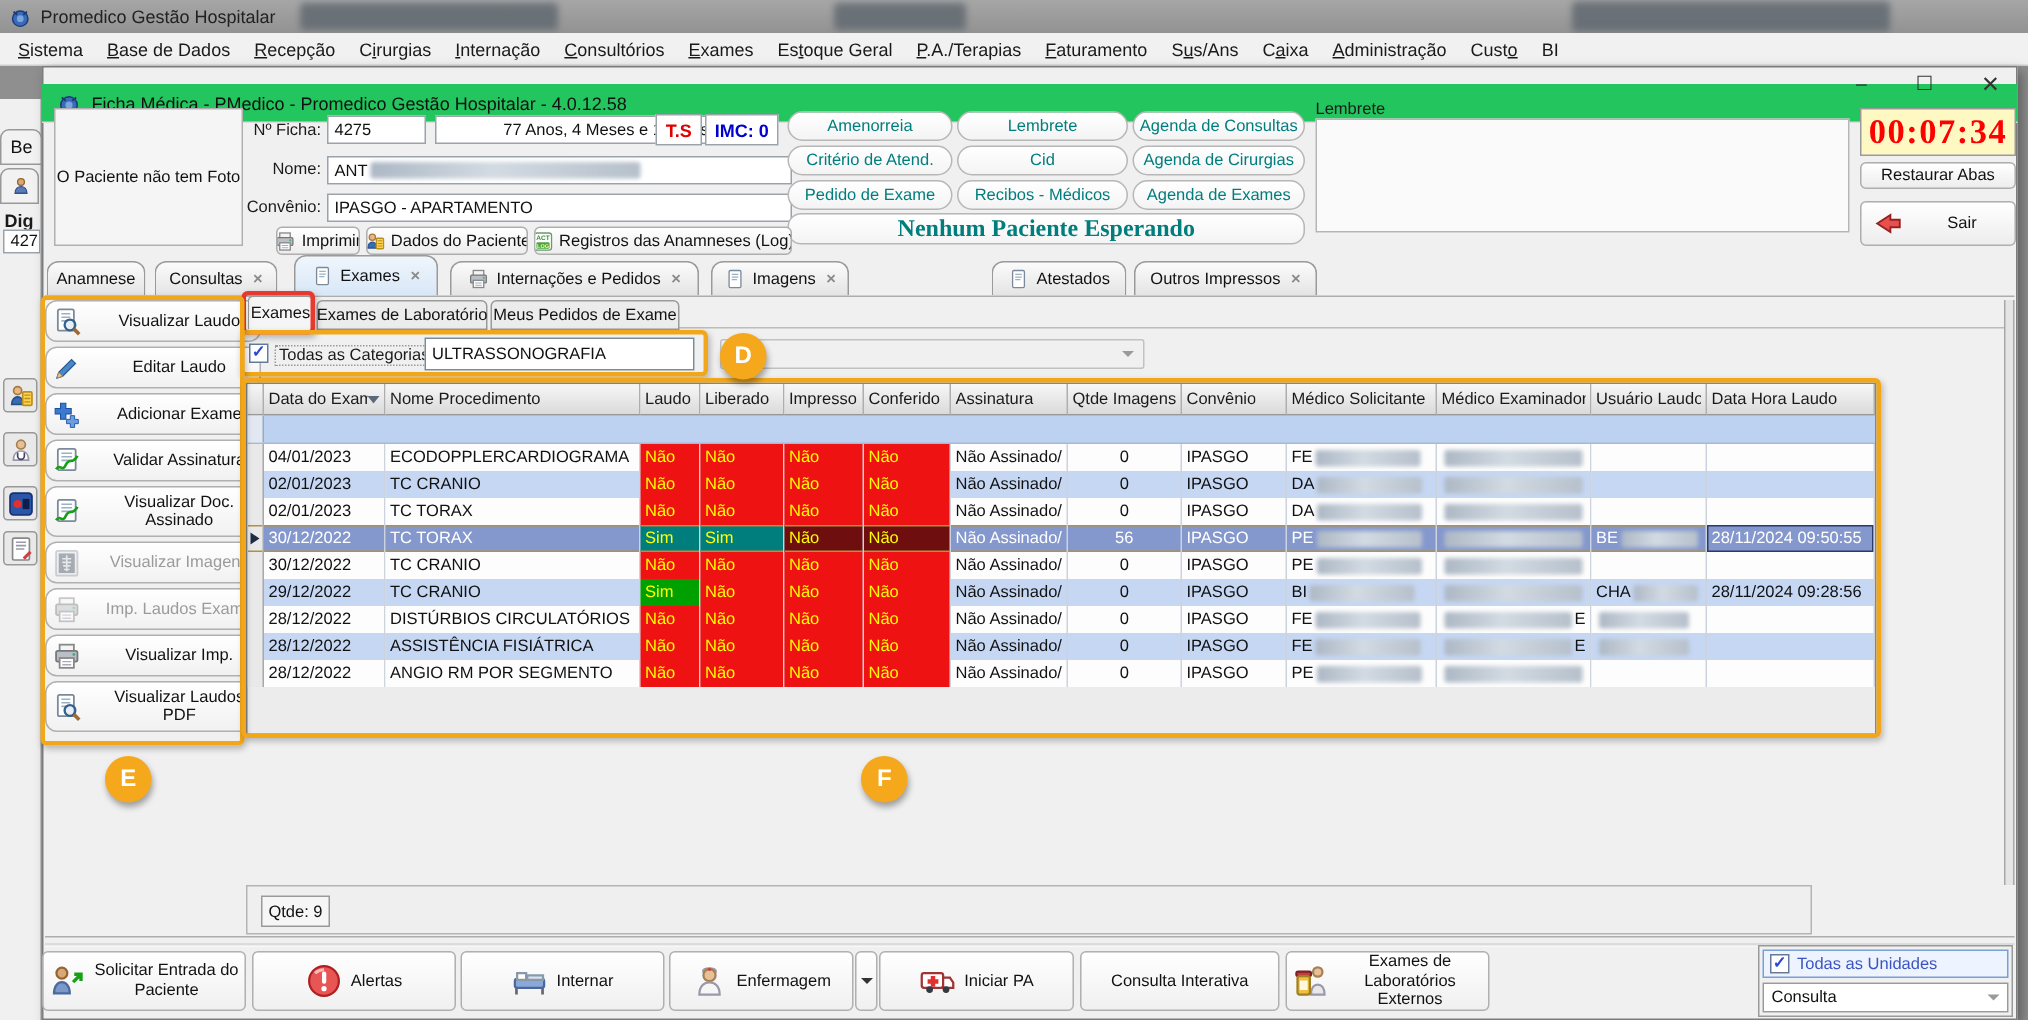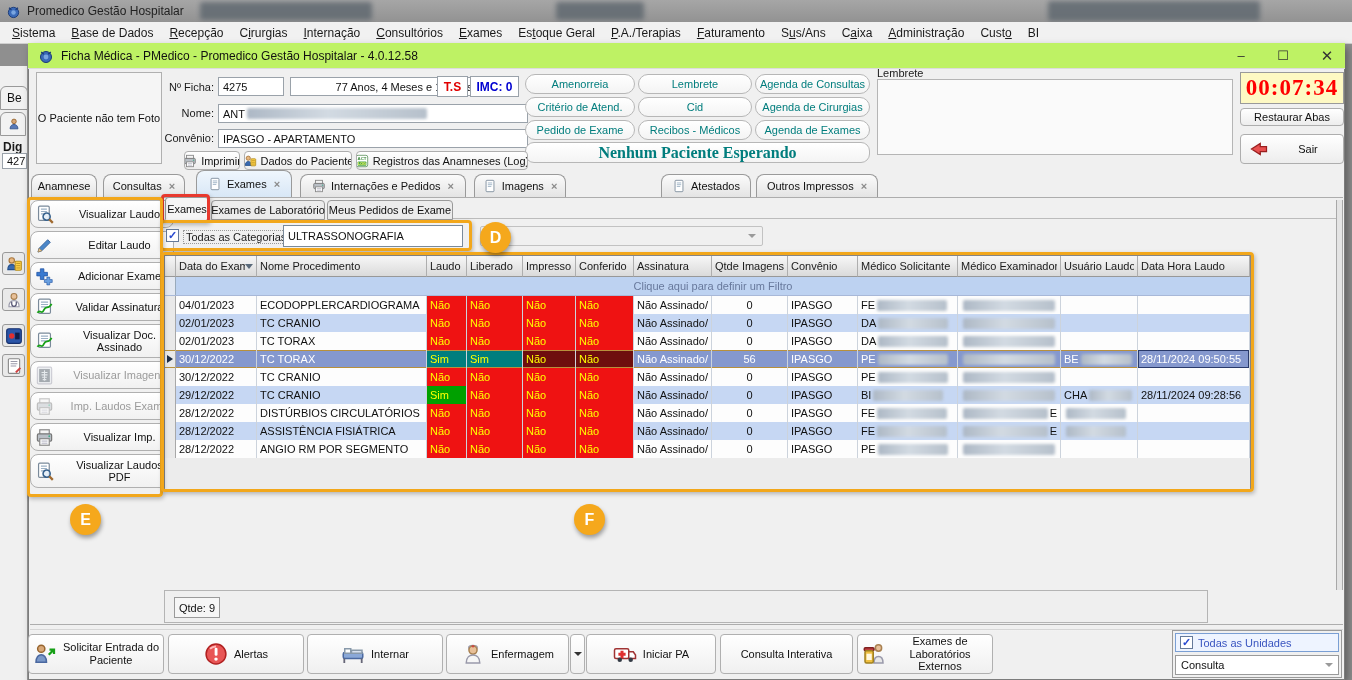--- a/index.html
+++ b/index.html
@@ -14,21 +14,21 @@
   #d-title{font-size:12px;color:#222}
   .patch{position:absolute;background:#5d666e;filter:blur(2.5px);border-radius:3px;opacity:.8}
   #menubar{left:0;top:22px;width:1352px;height:22px;background:#f1f1f1;border-bottom:1px solid #cfcfcf;display:flex;align-items:center;padding-left:4px}
   .menu-item{padding:0 8px;height:22px;line-height:22px;font-size:12px;color:#1a1a1a;white-space:nowrap}
   
   #bg-strip{left:0;top:66px;width:28px;height:614px;background:#f0f0f0;border-right:1px solid #9a9a9a}
   .bg-tab{position:absolute;background:#f2f2f2;border:1px solid #999;border-radius:6px 6px 0 0;display:flex;align-items:center;padding-left:6px;font-size:12px}
   .bgico{position:absolute;left:2px;width:23px;height:23px;border:1px solid #999;border-radius:3px;background:#e9e9e9;display:flex;align-items:center;justify-content:center;padding:2px}
   
   #win{left:28px;top:44px;width:1317px;height:636px;background:#f0f0f0;border:1px solid #7c7c7c;box-shadow:3px 3px 8px rgba(0,0,0,.35)}
-  #w-titlebar{left:28px;top:43px;width:1317px;height:26px;background:#bef264;border-bottom:1px solid #dcdcdc;display:flex;align-items:center;gap:7px;padding-left:10px}
+  #w-titlebar{left:28px;top:56px;width:1317px;height:26px;background:#22c55e;border-bottom:1px solid #dcdcdc;display:flex;align-items:center;gap:7px;padding-left:10px}
   #w-title{font-size:12px;color:#111}
   .wctl{position:absolute;top:46px;width:26px;height:19px;display:flex;align-items:center;justify-content:center;font-size:13px;color:#333}
   
   .panelbox{position:absolute;background:#f5f5f5;border:1px solid #b0b0b0}
   .lbl{position:absolute;color:#1a1a1a;white-space:nowrap}
   .lbl-r{text-align:right}
   .field{position:absolute;background:#fff;border:1px solid #9aa2aa;display:flex;align-items:center;padding:0 4px;overflow:hidden;white-space:nowrap}
   .blob{height:11px;background:linear-gradient(90deg,#adb8c5,#d2dae2 45%,#b6c0cb);filter:blur(1.5px);border-radius:2px}
   .btn{position:absolute;display:flex;align-items:center;justify-content:center;gap:4px;background:linear-gradient(#ffffff,#ededed);border:1px solid #aeaeae;border-radius:4px;white-space:nowrap;overflow:hidden}
   .teal-btn{border-radius:10px;color:#007d7d;border:1px solid #b7b7b7;background:linear-gradient(#ffffff,#f4f4f4)}
@@ -428,21 +428,20 @@
         </div>
         <div class="th">
           <span style="overflow: hidden;">Usuário Laudo</span>
         </div>
         <div class="th">
           <span style="overflow: hidden;">Data Hora Laudo</span>
         </div>
       </div>
       <div class="filterrow">
         <div style="width: 11px; height: 100%; background: rgb(226, 232, 242); border-right: 1px solid rgb(153, 170, 187);"></div>
-        <span style="flex: 1 1 0%; text-align: center;">Clique aqui para definir um Filtro</span>
       </div>
       <div class="trow r-odd" style="grid-template-columns: 11px 81px 170px 40px 56px 53px 58px 78px 76px 70px 100px 103px 77px 112px;">
         <div class="td ind"></div>
         <div class="td">
           <span>04/01/2023</span>
         </div>
         <div class="td">
           <span>ECODOPPLERCARDIOGRAMA</span>
         </div>
         <div class="td" style="background: rgb(239, 18, 18); color: rgb(255, 255, 0);">

